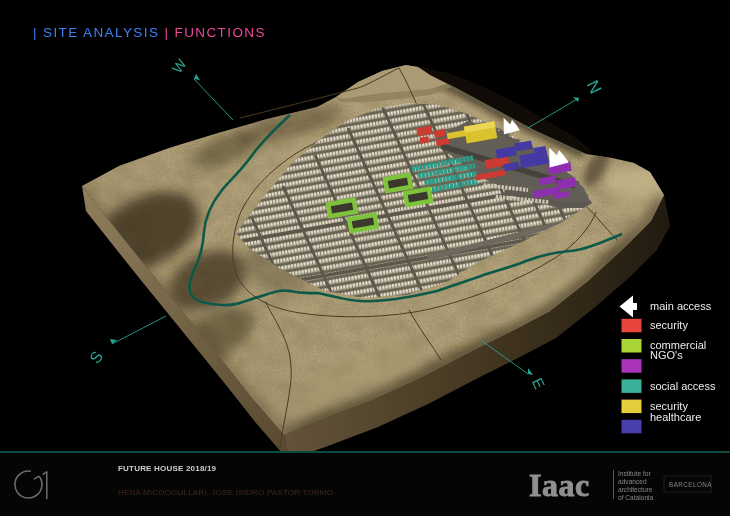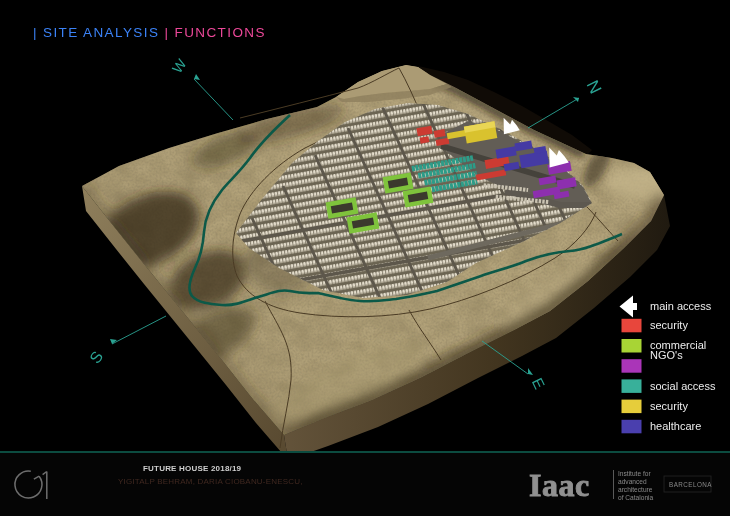--- a/index.html
+++ b/index.html
@@ -3,21 +3,21 @@
 <meta charset="utf-8">
 <style>
   html,body{margin:0;padding:0;background:#000;}
   #stage{position:relative;width:730px;height:516px;background:#000;overflow:hidden;
          font-family:"Liberation Sans",sans-serif;}
   #title{position:absolute;left:33px;top:25px;font-size:13.5px;letter-spacing:1.4px;white-space:nowrap;}
   #title .a{color:#3b82f6;}
   #title .b{color:#ec4899;}
   .leg{position:absolute;left:650px;color:#ececec;font-size:11px;}
   #footer{position:absolute;left:0;top:451px;width:730px;height:65px;background:#050505;border-top:2px solid #0c4c40;}
-  #fh{position:absolute;left:118px;top:464px;color:#cfcfcf;font-size:8px;font-weight:bold;letter-spacing:.2px;margin-left:25px;}
+  #fh{position:absolute;left:118px;top:464px;color:#cfcfcf;font-size:8px;font-weight:bold;letter-spacing:.2px;}
   .names{position:absolute;left:118px;color:#402820;font-size:8px;letter-spacing:.2px;}
 </style>
 </head>
 <body>
 <div id="stage">
 <svg width="730" height="516" viewBox="0 0 730 516" style="position:absolute;left:0;top:0">
  <defs>
   <filter id="noiseF" x="0%" y="0%" width="100%" height="100%">
     <feTurbulence type="fractalNoise" baseFrequency="0.5" numOctaves="3" seed="7"></feTurbulence>
     <feColorMatrix type="matrix" values="0 0 0 0 0.28  0 0 0 0 0.23  0 0 0 0 0.13  0 0 2.4 0 -0.95"></feColorMatrix>
@@ -226,35 +226,35 @@
 </svg>
 
 <div id="title"><span class="a">|&nbsp;SITE ANALYSIS&nbsp;</span><span class="b">|&nbsp;FUNCTIONS</span></div>
 
 <div class="leg" style="top:300px">main access</div>
 <div class="leg" style="top:319px">security</div>
 <div class="leg" style="top:339px">commercial</div>
 <div class="leg" style="top:349px">NGO's</div>
 <div class="leg" style="top:380px">social access</div>
 <div class="leg" style="top:400px">security</div>
-<div class="leg" style="top:420px">healthcare</div>
+<div class="leg" style="top:411px">healthcare</div>
 
 <div id="footer"></div>
 <svg width="730" height="65" viewBox="0 0 730 65" style="position:absolute;left:0;top:451px">
   <path d="M39.1,25.2 A13.5,13.5 0 1 1 30.8,20.2" fill="none" stroke="#6e6e6e" stroke-width="1.5"></path>
   <path d="M39.1,25.2 l-5.2,3.0" fill="none" stroke="#6e6e6e" stroke-width="1.5"></path>
   <path d="M46.8,20.5 l-4.2,3.2 M46.8,20.5 l0,27.5" stroke="#6e6e6e" stroke-width="1.5" fill="none"></path>
   <g fill="#909090" font-family="Liberation Serif, serif" font-weight="bold">
     <text x="529" y="45" font-size="32" letter-spacing="0.5" stroke="#909090" stroke-width="0.9">Iaac</text>
   </g>
   <line x1="613.5" y1="19" x2="613.5" y2="48" stroke="#5a5a5a" stroke-width="1"></line>
   <g fill="#8a8a8a" font-size="6.6" font-family="Liberation Sans, sans-serif">
     <text x="618" y="25">Institute for</text>
     <text x="618" y="33">advanced</text>
     <text x="618" y="41">architecture</text>
     <text x="618" y="49">of Catalonia</text>
   </g>
   <rect x="664" y="25" width="47" height="16" fill="none" stroke="#262626" stroke-width="0.8"></rect>
   <text x="669" y="35.5" fill="#8a8a8a" font-size="6.3" letter-spacing="0.45" font-family="Liberation Sans, sans-serif">BARCELONA</text>
 </svg>
 <div id="fh">FUTURE HOUSE 2018/19</div>
-<div class="names" style="top:477px">YIGITALP BEHRAM, DARIA CIOBANU-ENESCU,</div>
+<div class="names" style="top:488px">HENA MICOOGULLARI, JOSE ISIDRO PASTOR TORMO</div>
 </div>
 
 </body></html>

